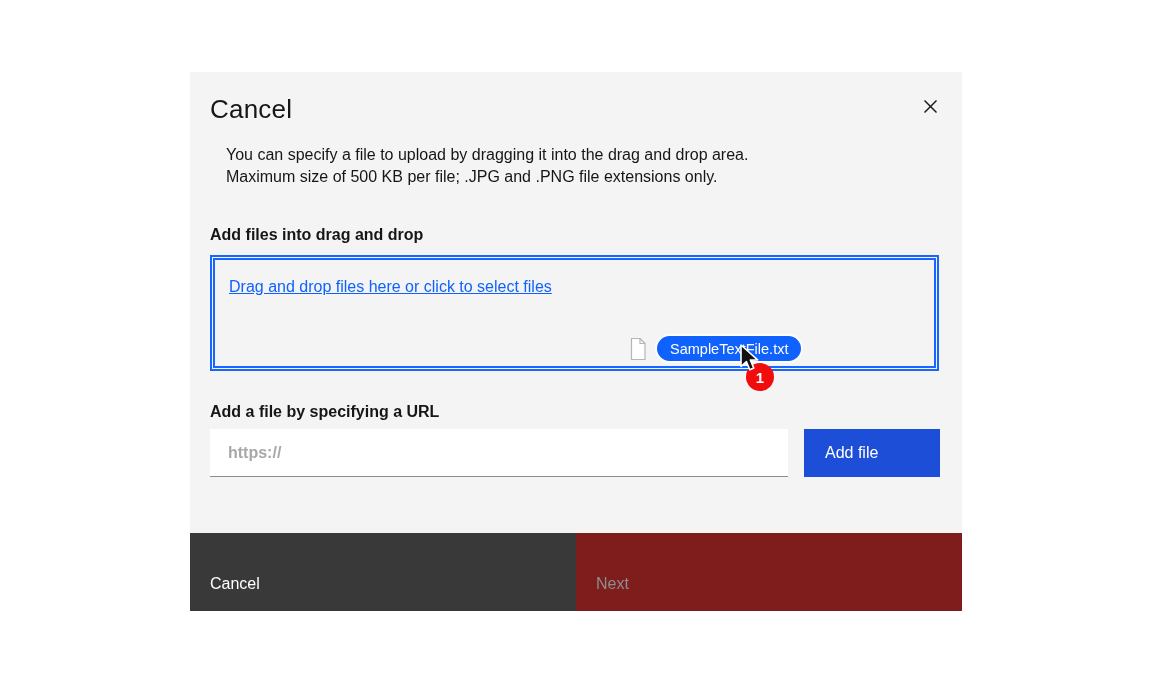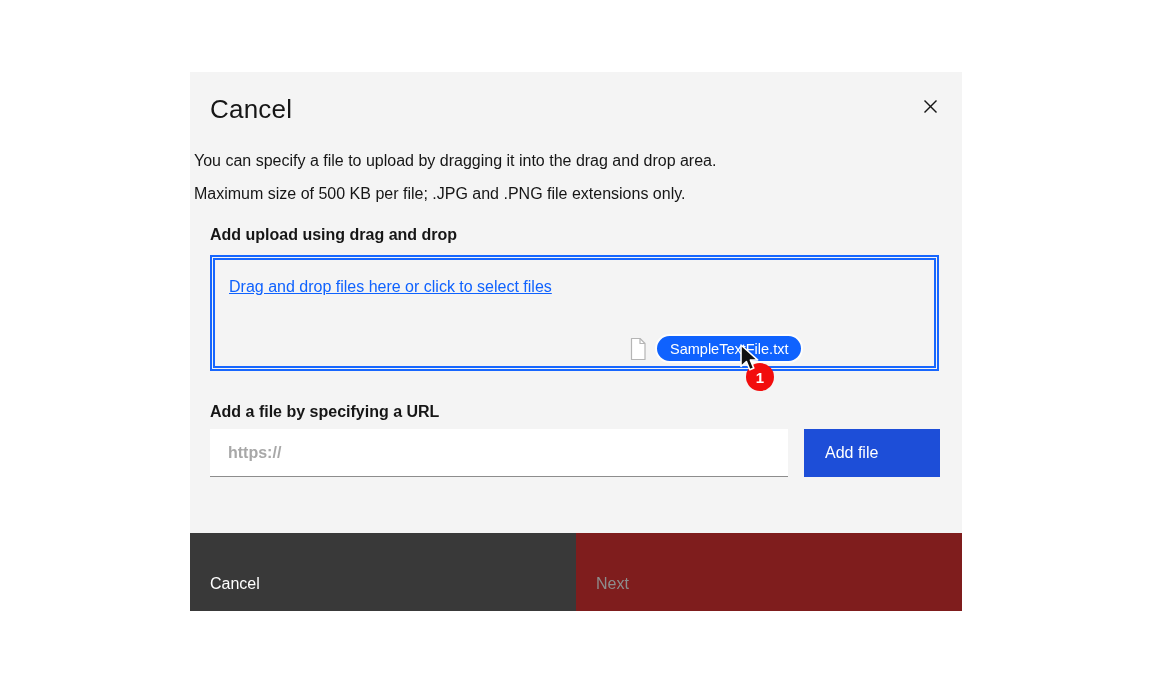--- a/index.html
+++ b/index.html
@@ -10,22 +10,22 @@
   .modal { position:absolute; left:190px; top:72px; width:772px; height:539px;
     background:#f4f4f4; }
 
   .modal-title { position:absolute; left:20px; top:22px; font-size:26px;
     line-height:30px; font-weight:400; color:#161616; letter-spacing:0.2px; }
 
   .close-btn { position:absolute; left:722px; top:16px; width:36px; height:36px;
     display:flex; align-items:center; justify-content:center; background:transparent;
     border:none; cursor:pointer; }
 
-  .modal-desc { position:absolute; left:4px; top:72px; width:552px;
-    font-size:16px; line-height:33px; color:#161616; }
+  .modal-desc { position:absolute; left:36px; top:72px; width:552px;
+    font-size:16px; line-height:22px; color:#161616; }
 
   .section-label { position:absolute; left:20px; font-size:16px; font-weight:700;
     color:#161616; }
   .label-drag { top:154px; }
   .label-url  { top:331px; }
 
   .dropzone { position:absolute; left:20px; top:183px; width:729px; height:116px;
     background:#f4f4f4; border:2px solid #1766fe;
     box-shadow: inset 0 0 0 1px #f4f4f4, inset 0 0 0 3px #1766fe; cursor:pointer; }
   .dropzone-link { position:absolute; left:17px; top:21px; font-size:16px;
@@ -76,21 +76,21 @@
       <span style="display:flex;">
         <svg width="15" height="15" viewBox="0 0 15 15">
           <line x1="1.5" y1="1.5" x2="13.5" y2="13.5" stroke="#161616" stroke-width="1.4"></line>
           <line x1="13.5" y1="1.5" x2="1.5" y2="13.5" stroke="#161616" stroke-width="1.4"></line>
         </svg>
       </span>
     </button>
 
     <p class="modal-desc">You can specify a file to upload by dragging it into the drag and drop area. Maximum size of 500 KB per file; .JPG and .PNG file extensions only.</p>
 
-    <div class="section-label label-drag">Add upload using drag and drop</div>
+    <div class="section-label label-drag">Add files into drag and drop</div>
 
     <div class="dropzone">
       <a class="dropzone-link">Drag and drop files here or click to select files</a>
     </div>
 
     <span class="doc-icon">
       <svg width="20" height="24" viewBox="0 0 20 24">
         <path d="M3.5 1.5 H12 L17 6.5 V22.5 H3.5 Z" fill="#ffffff" stroke="#b5b5b5" stroke-width="1.2" stroke-linejoin="round"></path>
         <path d="M12 1.5 V6.5 H17" fill="none" stroke="#b5b5b5" stroke-width="1.2" stroke-linejoin="round"></path>
       </svg>

